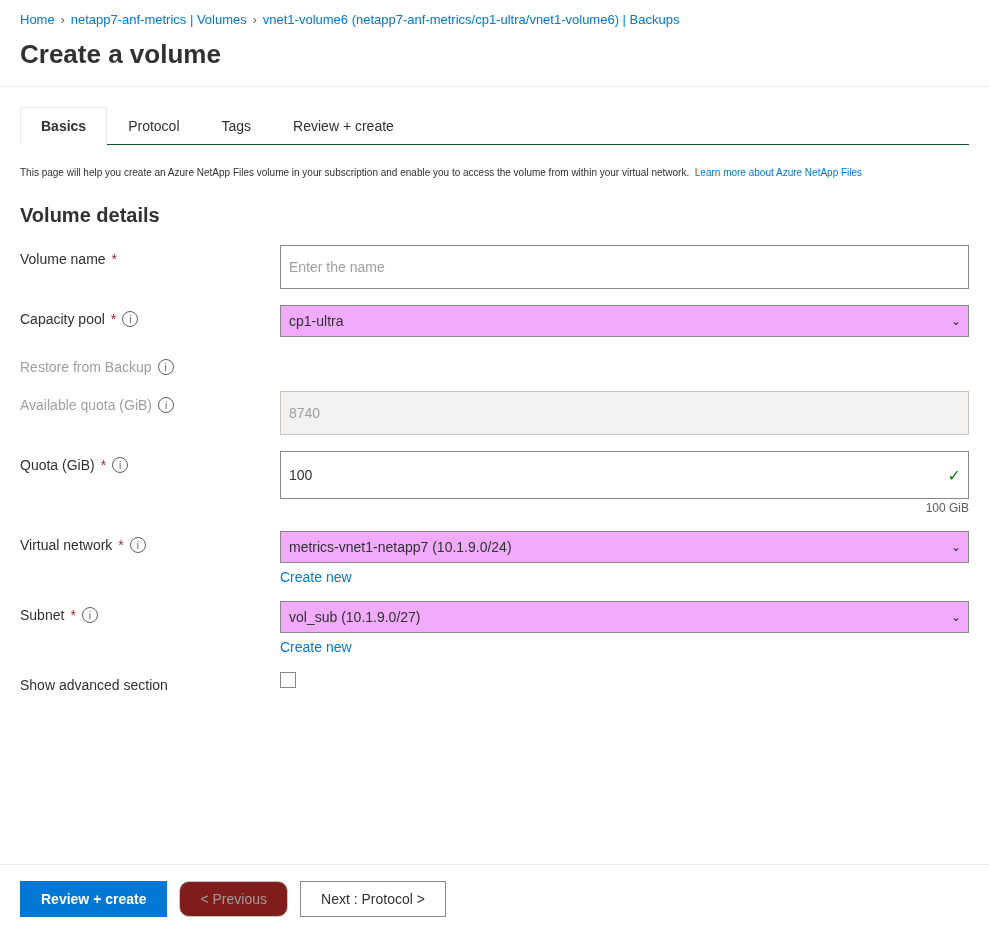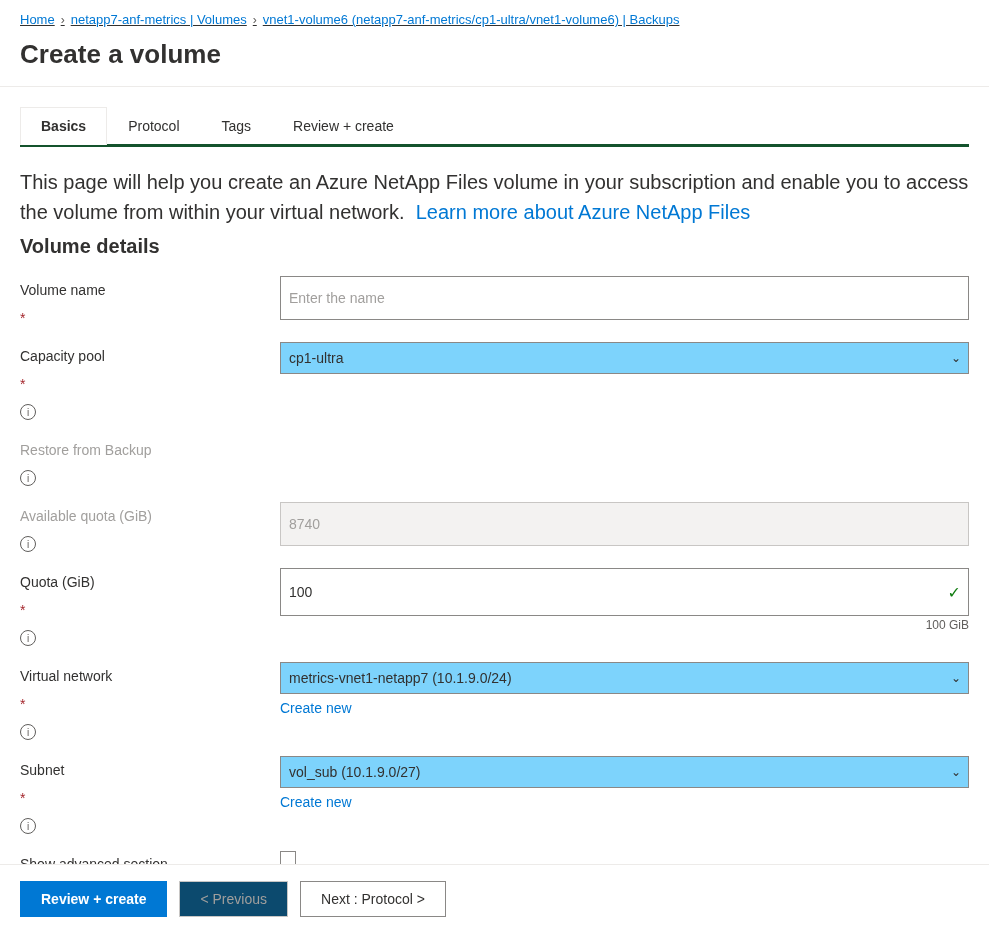--- a/index.html
+++ b/index.html
@@ -13,21 +13,20 @@
     }
 
     
     .breadcrumb {
       display: flex;
       align-items: center;
       padding: 12px 20px 8px 20px;
       font-size: 13px;
       flex-wrap: wrap;
       gap: 4px;
-      text-decoration: underline;
     }
     .breadcrumb a {
       color: #0078d4;
       text-decoration: none;
     }
     .breadcrumb-sep {
       color: #605e5c;
       font-size: 12px;
       margin: 0 2px;
     }
@@ -48,21 +47,21 @@
     }
 
     
     .main-content {
       padding: 20px 20px 20px 20px;
     }
 
     
     .tabs {
       display: flex;
-      border-bottom: 3px solid #14532d;
+      border-bottom: 1px solid #14532d;
       margin-bottom: 20px;
     }
     .tab {
       padding: 10px 20px;
       cursor: pointer;
       font-size: 14px;
       color: #323130;
       border: 1px solid transparent;
       border-bottom: none;
       margin-bottom: -1px;
@@ -70,23 +69,23 @@
     }
     .tab.active {
       border: 1px solid #edebe9;
       border-bottom: 1px solid #fff;
       background: #fff;
       font-weight: 600;
     }
 
     
     .description {
-      font-size: 20px;
-      color: #323130;
-      margin-bottom: 8px;
+      font-size: 10px;
+      color: #323130;
+      margin-bottom: 24px;
       line-height: 1.5;
     }
     .description a {
       color: #0078d4;
       text-decoration: none;
     }
 
     
     .section-heading {
       font-size: 20px;
@@ -98,23 +97,22 @@
       align-items: flex-start;
       margin-bottom: 16px;
     }
     .form-label-cell {
       width: 260px;
       min-width: 260px;
       padding-top: 6px;
       font-size: 14px;
       color: #323130;
       display: flex;
-      align-items: flex-start;
-      gap: 12px;
-      flex-direction: column;
+      align-items: flex-end;
+      gap: 6px;
     }
     .form-label-cell.disabled-label {
       color: #a19f9d;
     }
     .required-star {
       color: #a4262c;
       font-size: 14px;
     }
     .info-icon {
       display: inline-flex;
@@ -156,21 +154,21 @@
       position: relative;
       width: 100%;
     }
     .select-input {
       width: 100%;
       height: 32px;
       padding: 0 32px 0 8px;
       border: 1px solid #8a8886;
       font-size: 14px;
       color: #323130;
-      background: #7dd3fc;
+      background: #f0abfc;
       appearance: none;
       outline: none;
       cursor: pointer;
     }
     .chevron-down {
       position: absolute;
       right: 8px;
       top: 50%;
       transform: translateY(-50%);
       pointer-events: none;
@@ -264,24 +262,25 @@
     .btn-secondary {
       background: #fff;
       color: #323130;
       border: 1px solid #8a8886;
       padding: 6px 20px;
       font-size: 14px;
       cursor: pointer;
       height: 36px;
     }
     .btn-secondary.disabled {
-      background: #0c4a6e;
+      background: #7f1d1d;
       color: #a19f9d;
       border-color: #c8c6c4;
       cursor: default;
+      border-radius: 10px;
     }
 
     .btn-outline {
       background: #fff;
       color: #323130;
       border: 1px solid #8a8886;
       padding: 6px 20px;
       font-size: 14px;
       cursor: pointer;
       height: 36px;

